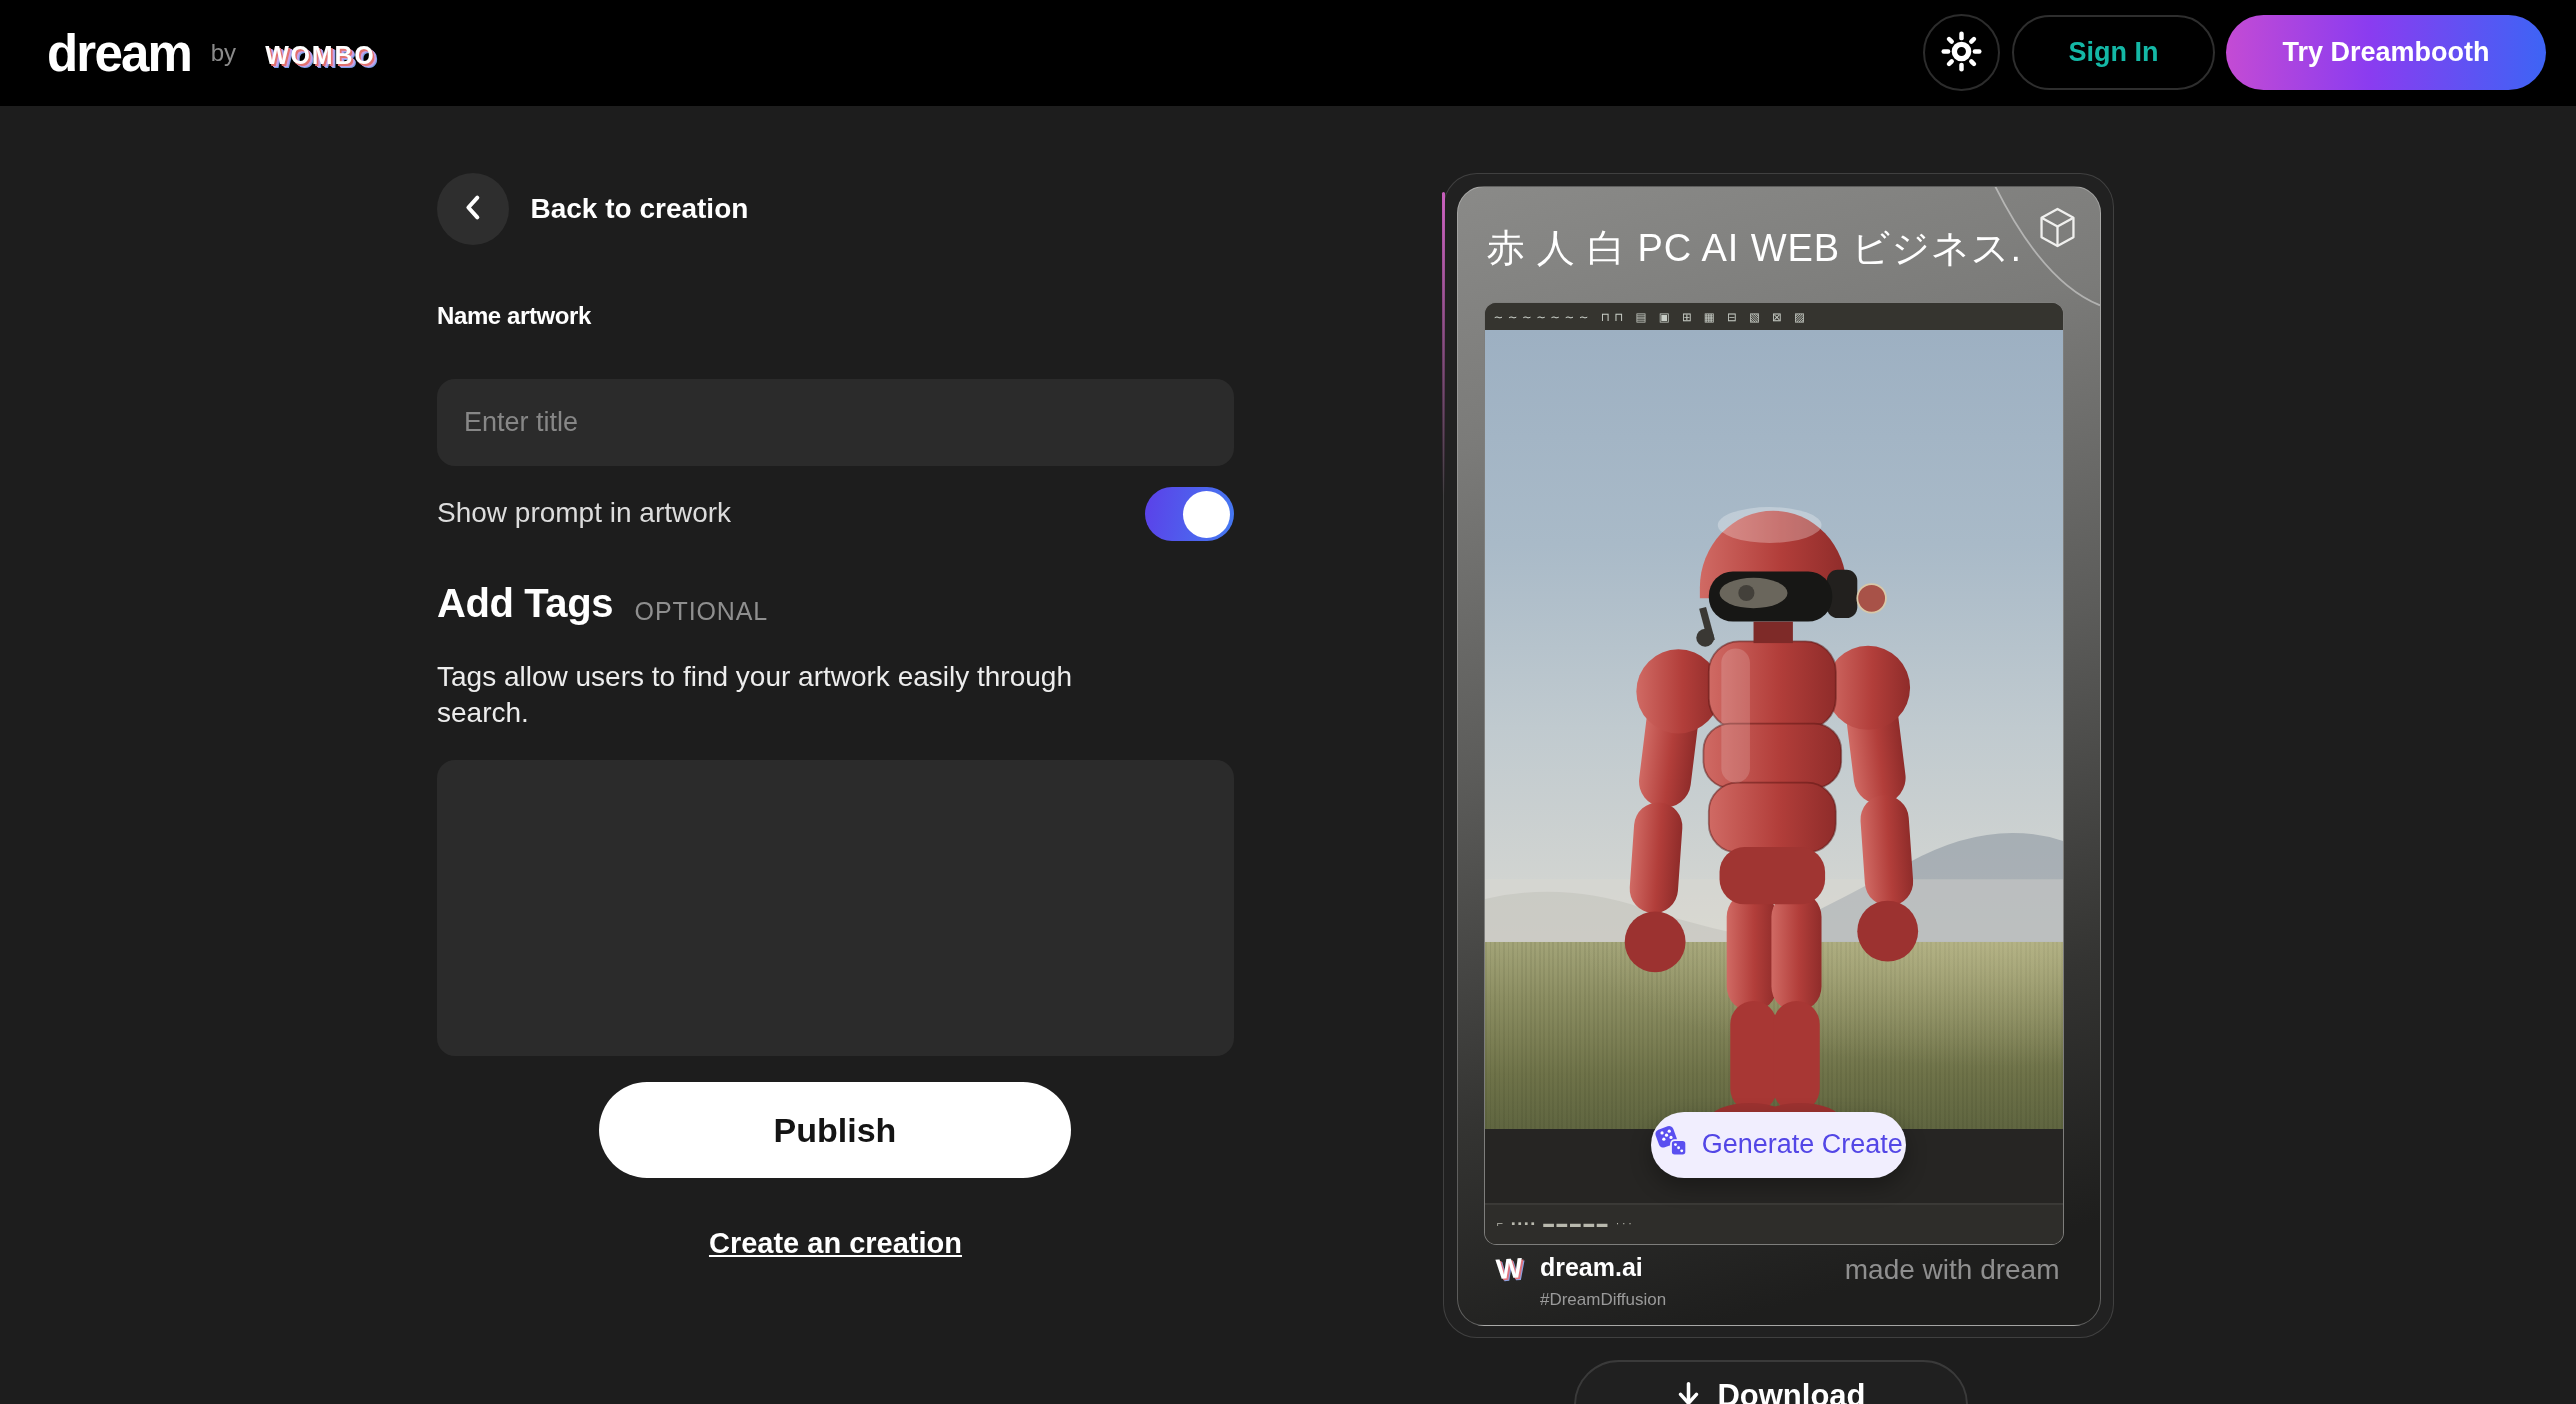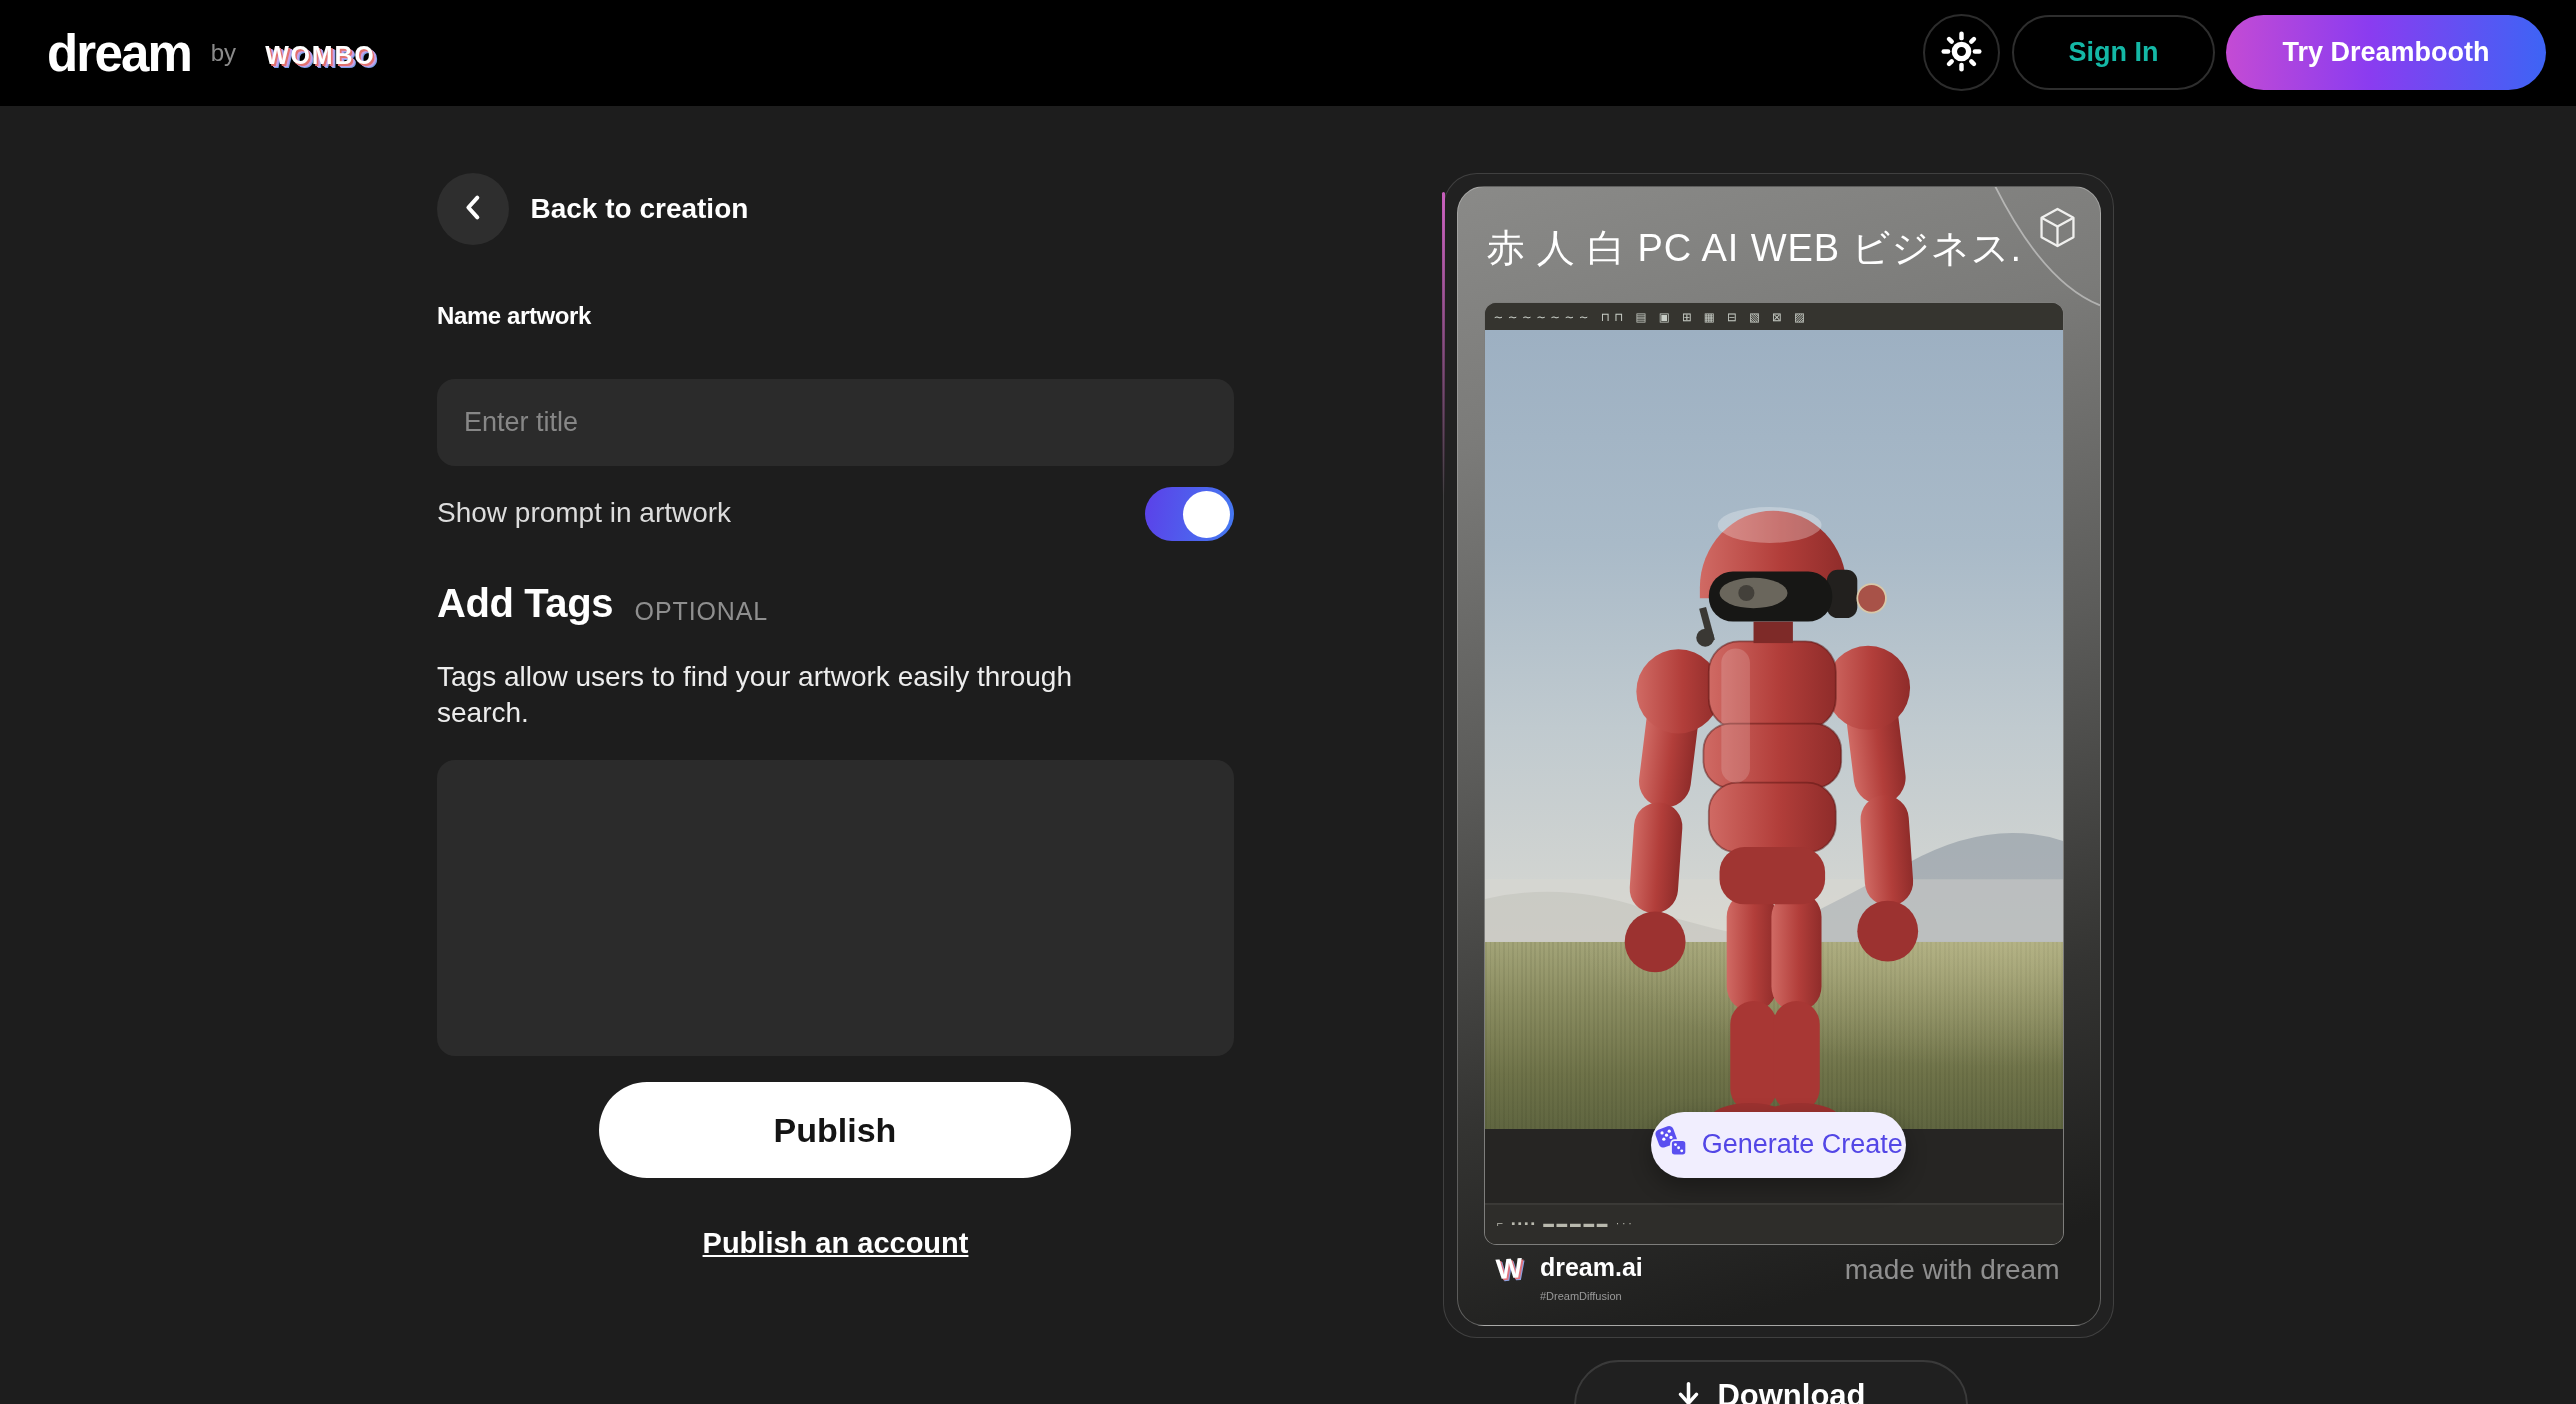--- a/index.html
+++ b/index.html
@@ -88,21 +88,21 @@
     background:#f1eefe; border:none; box-shadow:0 9px 21.5px rgba(0,0,0,0.3); cursor:pointer;
     display:flex; align-items:center; justify-content:center; gap:12.5px;
     color:#5346e6; font-size:27px; font-family:"Liberation Sans", sans-serif; }
 
   
   .card-footer { position:absolute; left:38px; right:40px; top:1066px; display:flex; align-items:flex-start; }
   .w-badge { font-size:28px; font-weight:bold; color:#fff; transform:rotate(-4deg);
     text-shadow:1.8px 1.8px 0 #e0737d, 2.7px 2.7px 0 #8ea2e0; margin-right:18px; }
   .brand-col { display:flex; flex-direction:column; }
   .brand-name { color:#fff; font-size:25px; font-weight:bold; }
-  .brand-tag { color:#9a9a9a; font-size:11px; margin-top:8px; }
+  .brand-tag { color:#9a9a9a; font-size:17px; margin-top:8px; }
   .made-with { margin-left:auto; color:#8f8f8f; font-size:28px; font-family:Liberation Sans, sans-serif; padding-top:1.8px;text-align:center; }
 
   .btn-download { position:absolute; left:1574px; top:1360px; width:394px; height:98px; border-radius:45px;
     background:#202020; border:2.7px solid #3a3a3a; color:#fff; cursor:pointer;
     display:flex; align-items:flex-start; justify-content:center; gap:16px; padding-top:16px;
     font-size:31px; font-weight:bold; font-family:"Liberation Sans", sans-serif; }
   .btn-download svg { margin-top:3.6px; }
 </style>
 </head>
 <body>
@@ -157,21 +157,21 @@
   </div>
 
   <div class="tags-row">
     <span class="h-tags">Add Tags</span>
     <span class="tags-optional">OPTIONAL</span>
   </div>
   <p class="tags-help">Tags allow users to find your artwork easily through search.</p>
   <textarea class="tags-area" aria-label="Add Tags" style=""></textarea>
 
   <button class="btn-publish">Publish</button>
-  <a class="create-account">Publish an account</a>
+  <a class="create-account">Create an creation</a>
 
 
   <div class="outer-frame">
     <div class="card">
 
       <svg class="fold-svg" width="157" height="157" viewBox="0 0 175 175" fill="none">
         <path d="M 58 0 Q 112 108 175 133" stroke="rgba(255,255,255,0.42)" stroke-width="2"></path>
       </svg>
 
       <button class="cube-btn">

